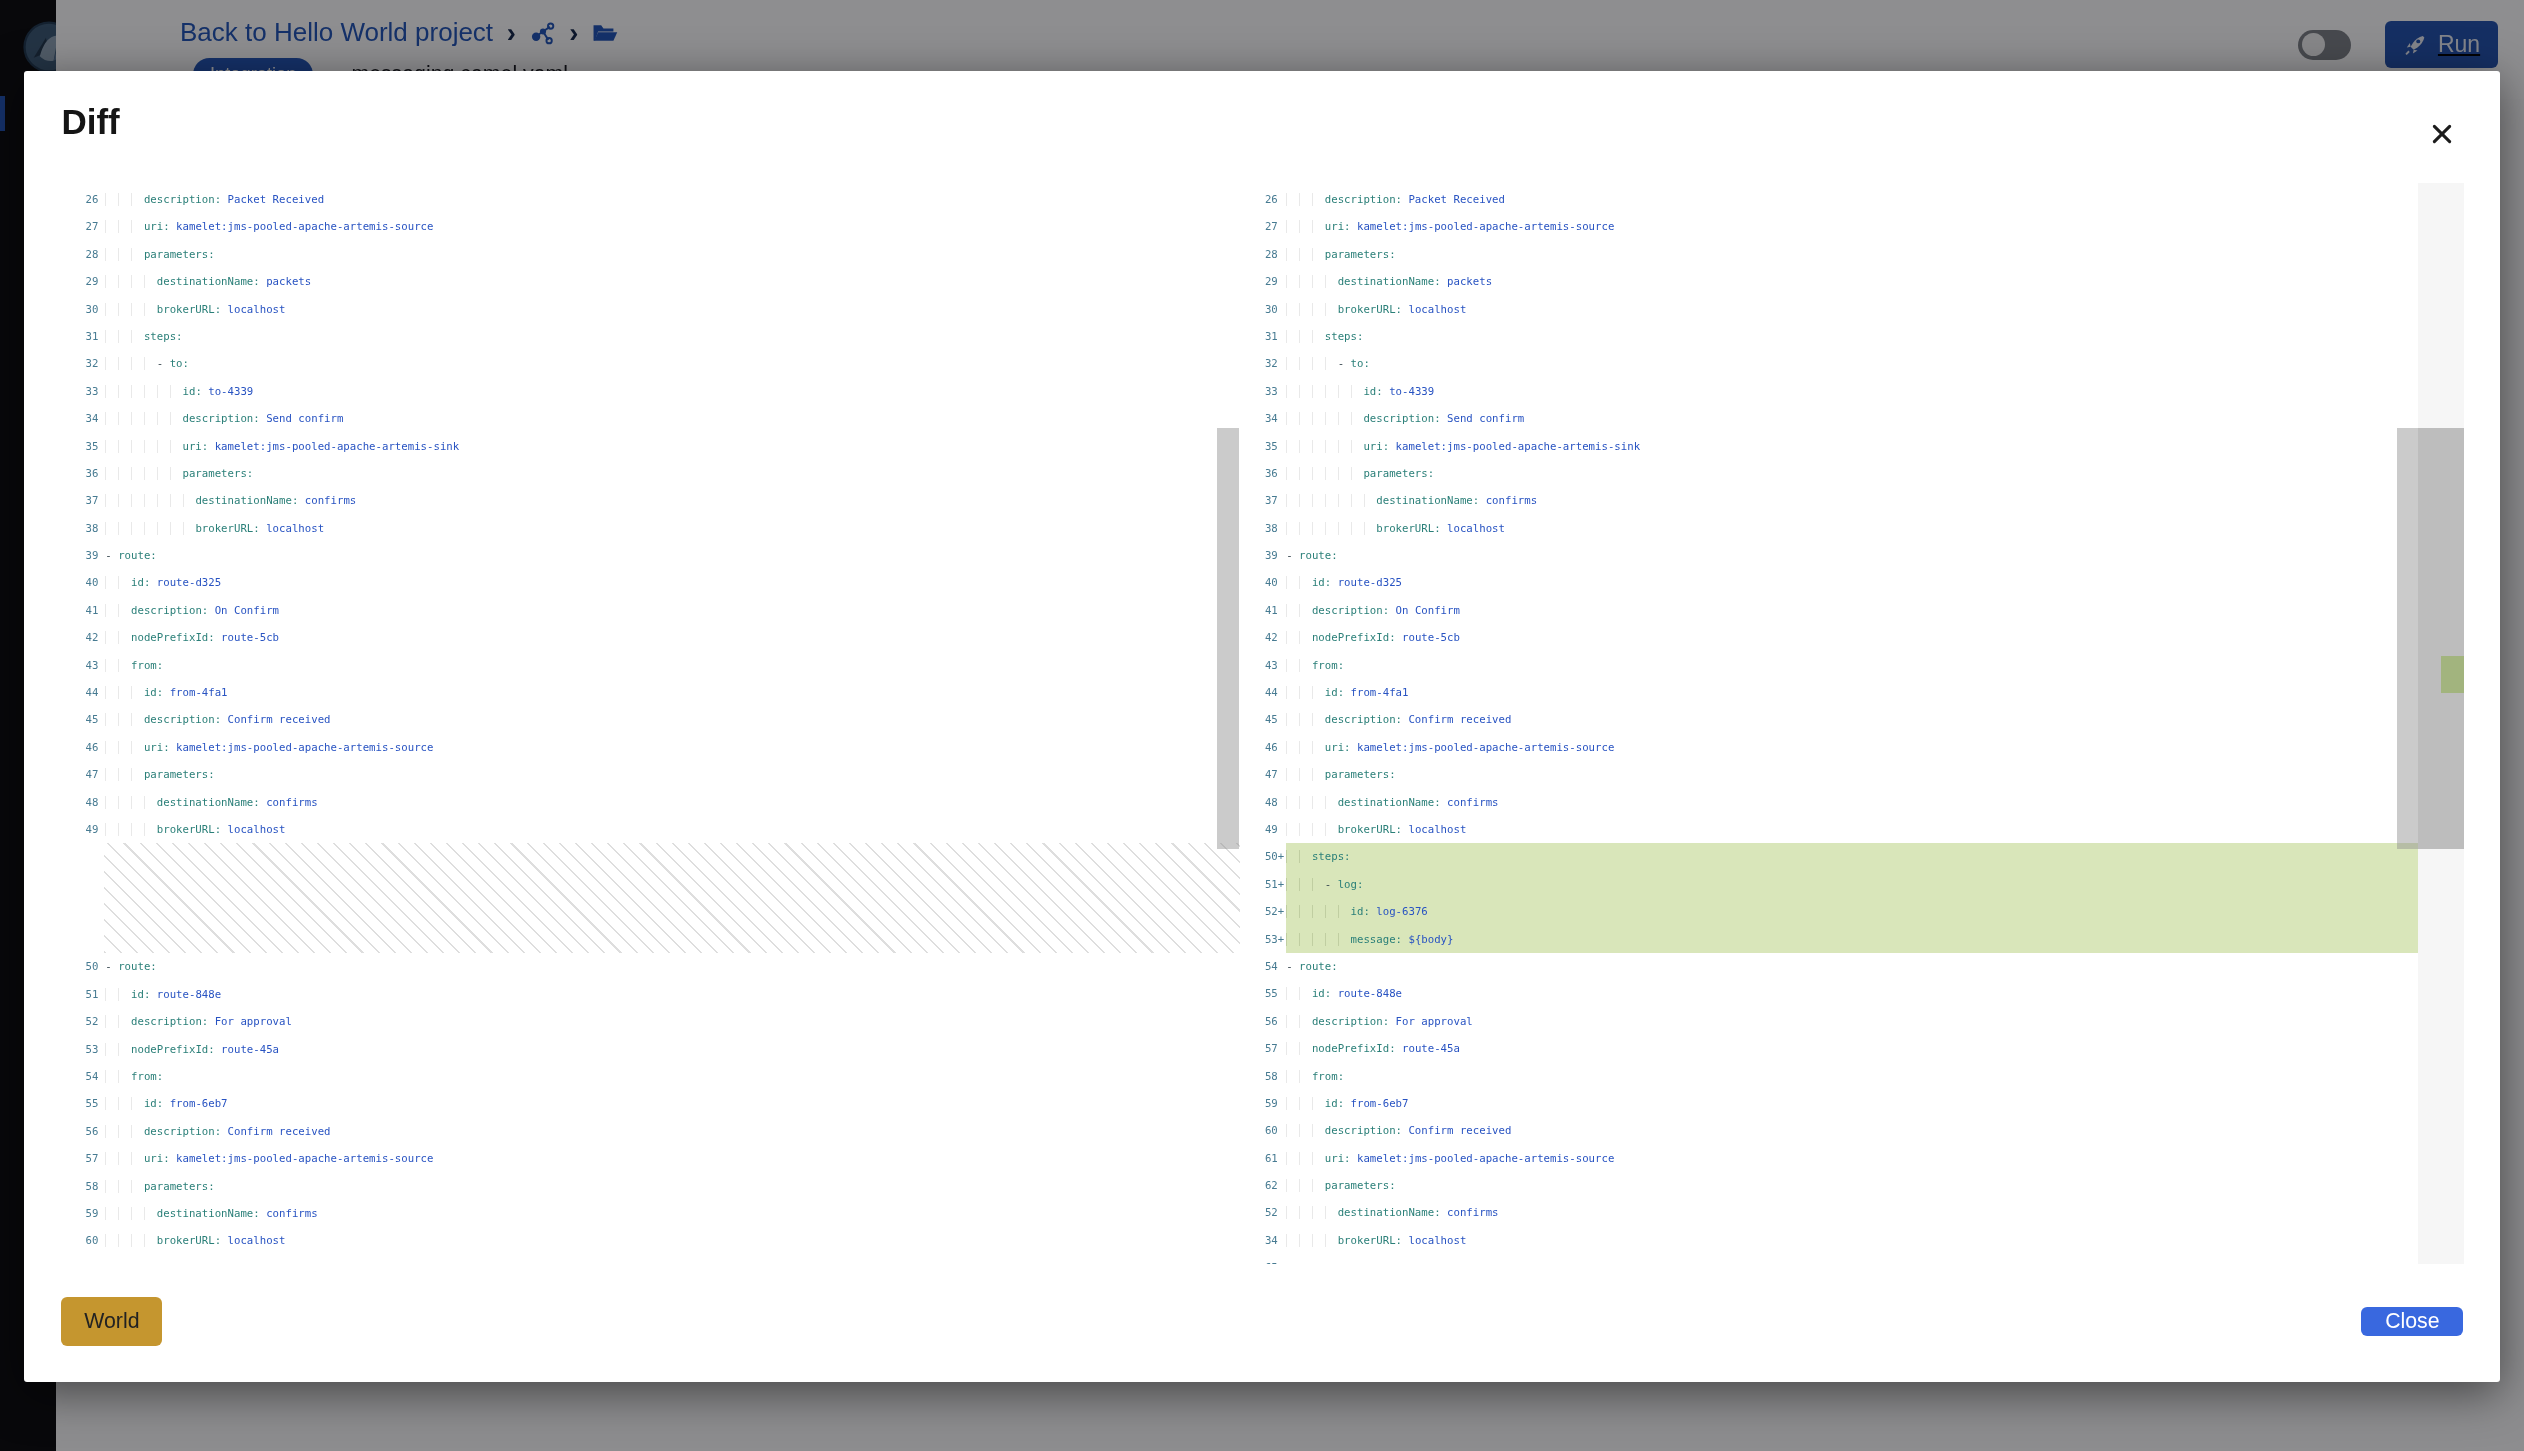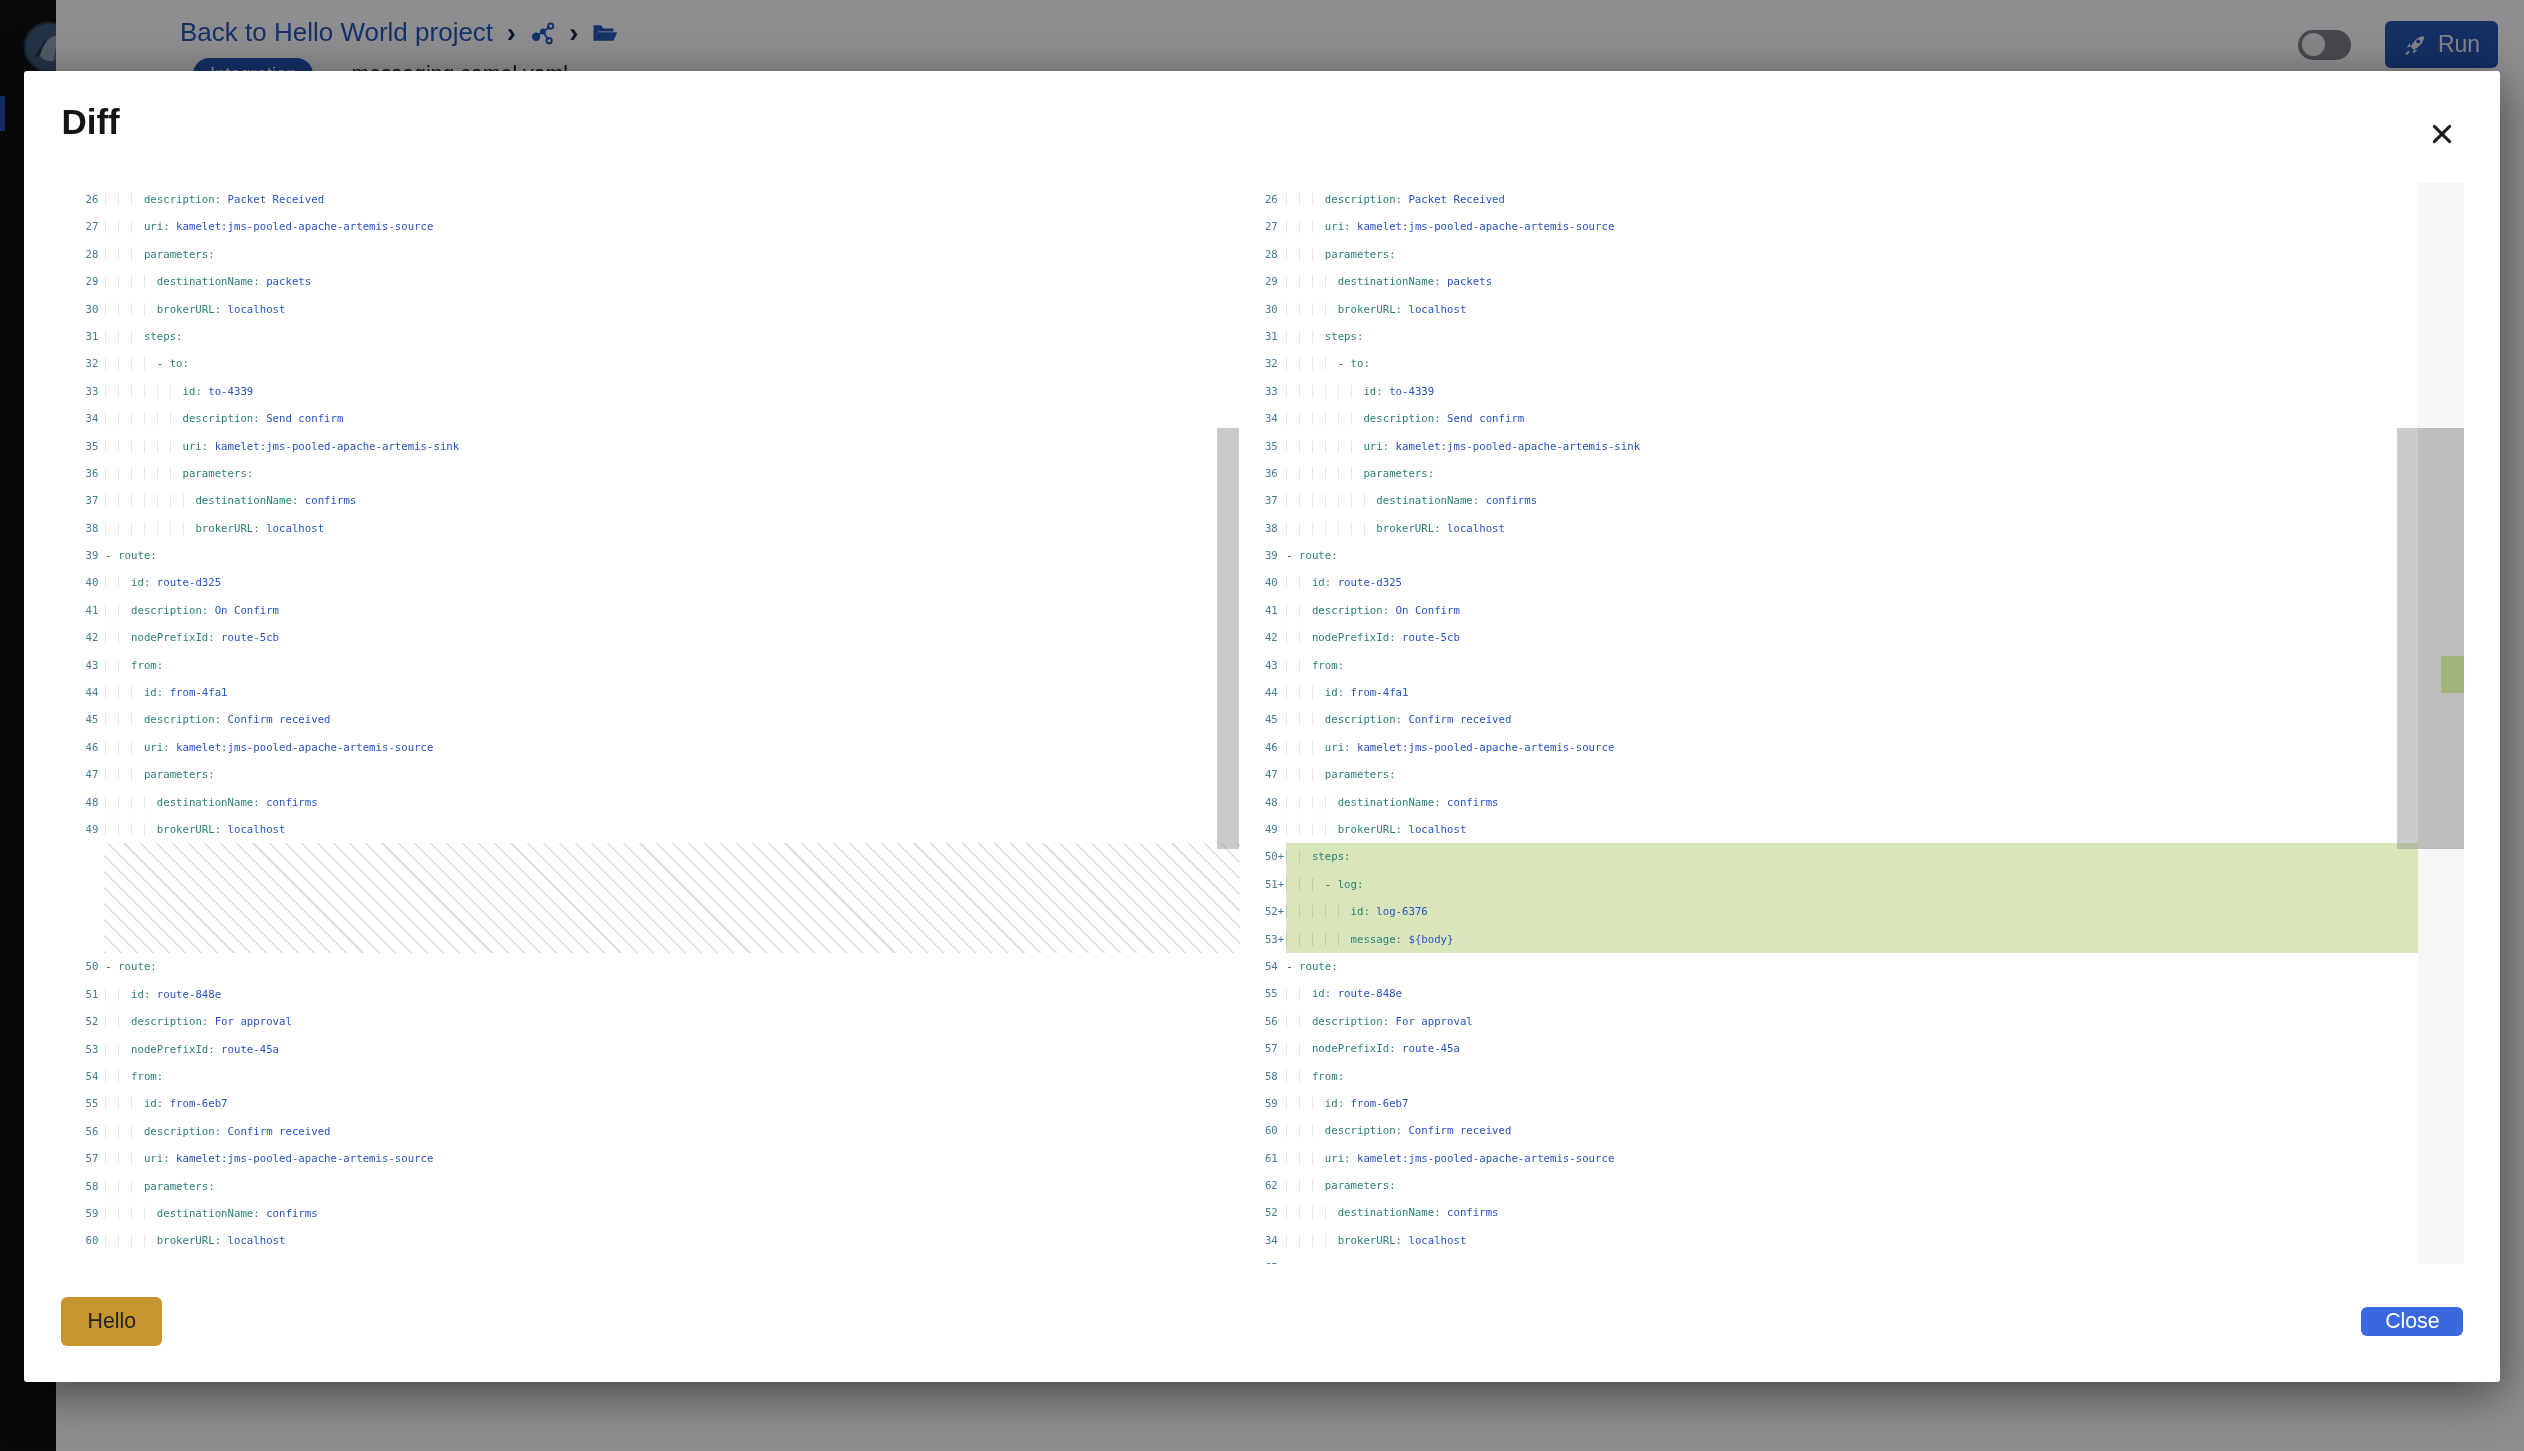--- a/index.html
+++ b/index.html
@@ -13,21 +13,21 @@
   .logo-block { position:absolute; left:0; top:0; width:98px; height:72px; background:#0b0b0d; }
   .camel-logo { position:absolute; left:23px; top:20.6px; width:52px; height:52px; }
   .app-header { position:absolute; left:56px; top:0; right:0; height:99px; background:#ffffff; }
   .breadcrumb { position:absolute; left:124px; top:17px; display:flex; align-items:center; gap:13.7px; }
   .bc-link { color:#2457b8; font-size:26px; }
   .bc-sep { color:#16294b; font-size:27.4px; font-weight:bold; line-height:1; }
   .bc-icon { width:26px; height:26px; display:inline-block; }
   .file-row { position:absolute; left:137px; top:58px; display:flex; align-items:center; gap:38px; }
   .badge { background:#2457b8; color:#ffffff; font-size:18.3px; padding:5.3px 17px; border-radius:17px; }
   .filename { color:#1b1d21; font-size:21.3px; }
-  .header-right { position:absolute; right:26px; top:21.3px; display:flex; align-items:center; gap:34px; }
+  .header-right { position:absolute; right:26px; top:21.3px; display:flex; align-items:center; gap:34px;text-decoration:underline; }
   .toggle { width:53px; height:30.5px; border-radius:15.2px; background:#7e8287; position:relative; }
   .toggle-knob { position:absolute; left:3.8px; top:3.8px; width:23px; height:23px; border-radius:50%; background:#f3f3f3; }
   .run-btn { width:113px; height:47px; border-radius:6.1px; background:#2352ad; color:#e9edf5;
              font-size:23px; display:flex; align-items:center; justify-content:center; gap:10.7px; border:none; }
   .app-canvas { position:absolute; left:56px; top:99px; right:0; bottom:0; background:#fdfdfd; }
 
   
   .overlay { position:absolute; inset:0; background:rgba(5,5,8,0.45); }
 
   
@@ -506,16 +506,16 @@
       </div>
     <div class="vscroll">
       <div class="vthumb"></div>
     </div>
     <div class="ruler">
       <div class="ruler-viewport"></div>
       <div class="ruler-marker"></div>
     </div>
   </div>
 
-  <button class="undo-btn">Hello</button>
+  <button class="undo-btn">World</button>
   <button class="close-btn">Close</button>
 </div>
 
 
 </body></html>

